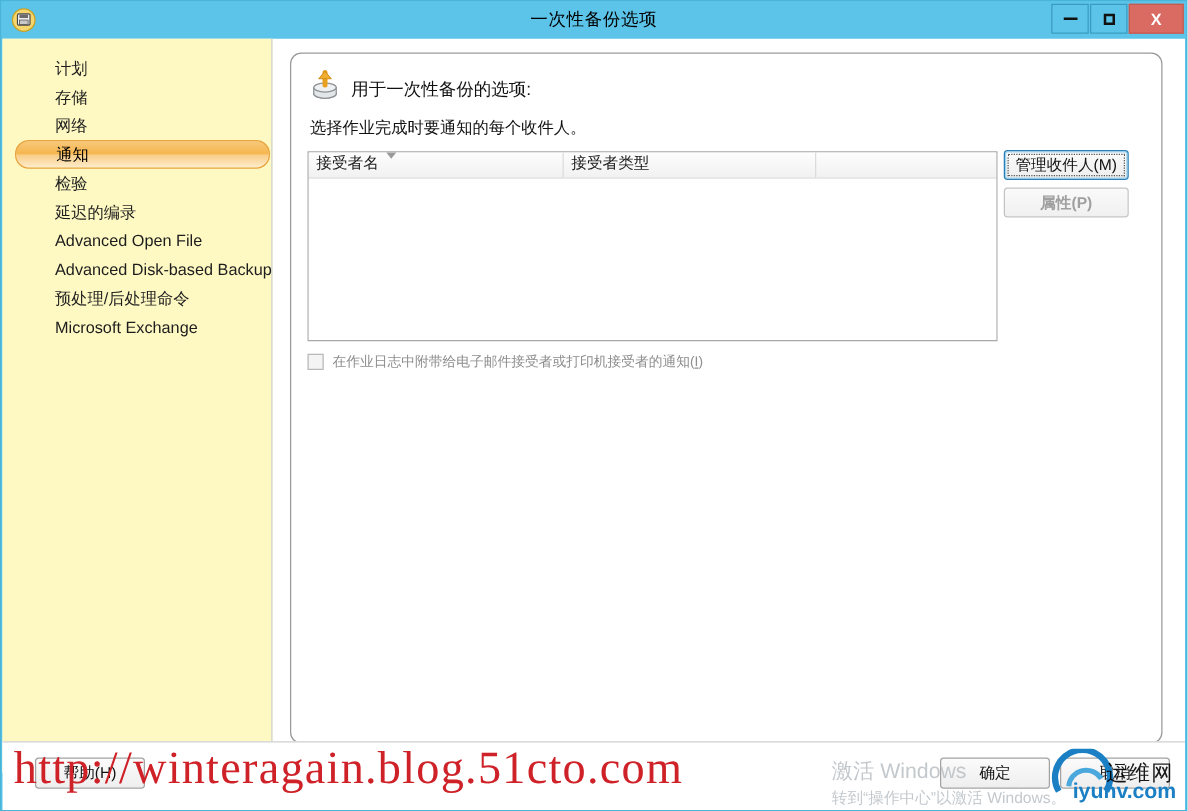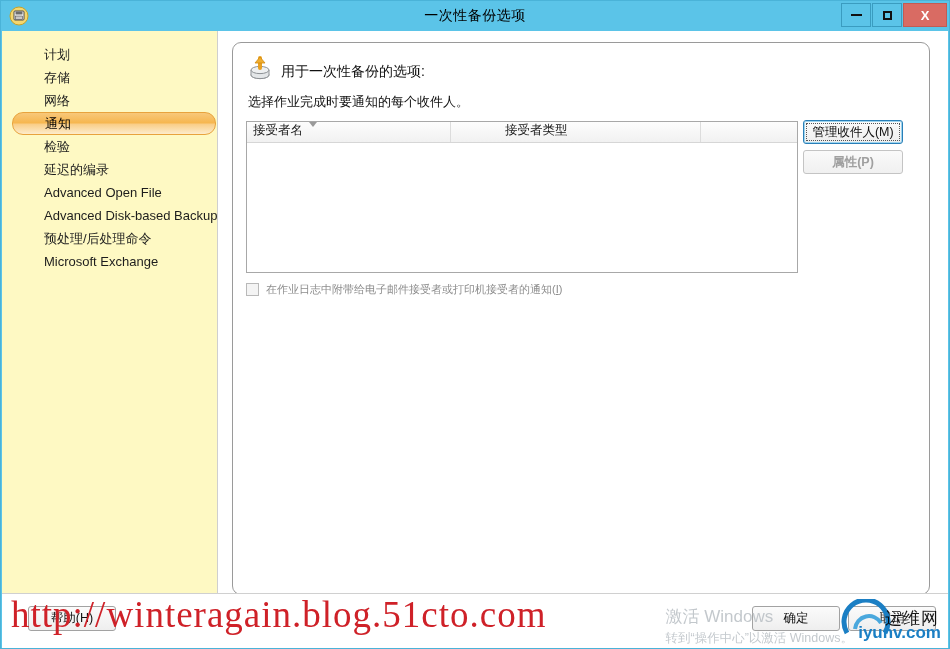--- a/index.html
+++ b/index.html
@@ -150,21 +150,21 @@
     align-items: flex-start;
     gap: 6px;
     font-size: 12.5px;
     color: #1a1a1a;
     padding-left: 6px;
     border-right: 1px solid #dcdcdc;
     height: 100%;
   }
   .col-head:last-child { border-right: none; }
   #col-name  { width: 204px; }
-  #col-type  { width: 202px; margin-left: 48px; }
+  #col-type  { width: 202px; }
   #col-blank { flex: 1 1 auto; }
   .sort-arrow {
     width: 0; height: 0;
     border-left: 4px solid transparent;
     border-right: 4px solid transparent;
     border-top: 5px solid #9a9a9a;
   }
   #listview-body { height: 129px; background: #fff; }
 
   

